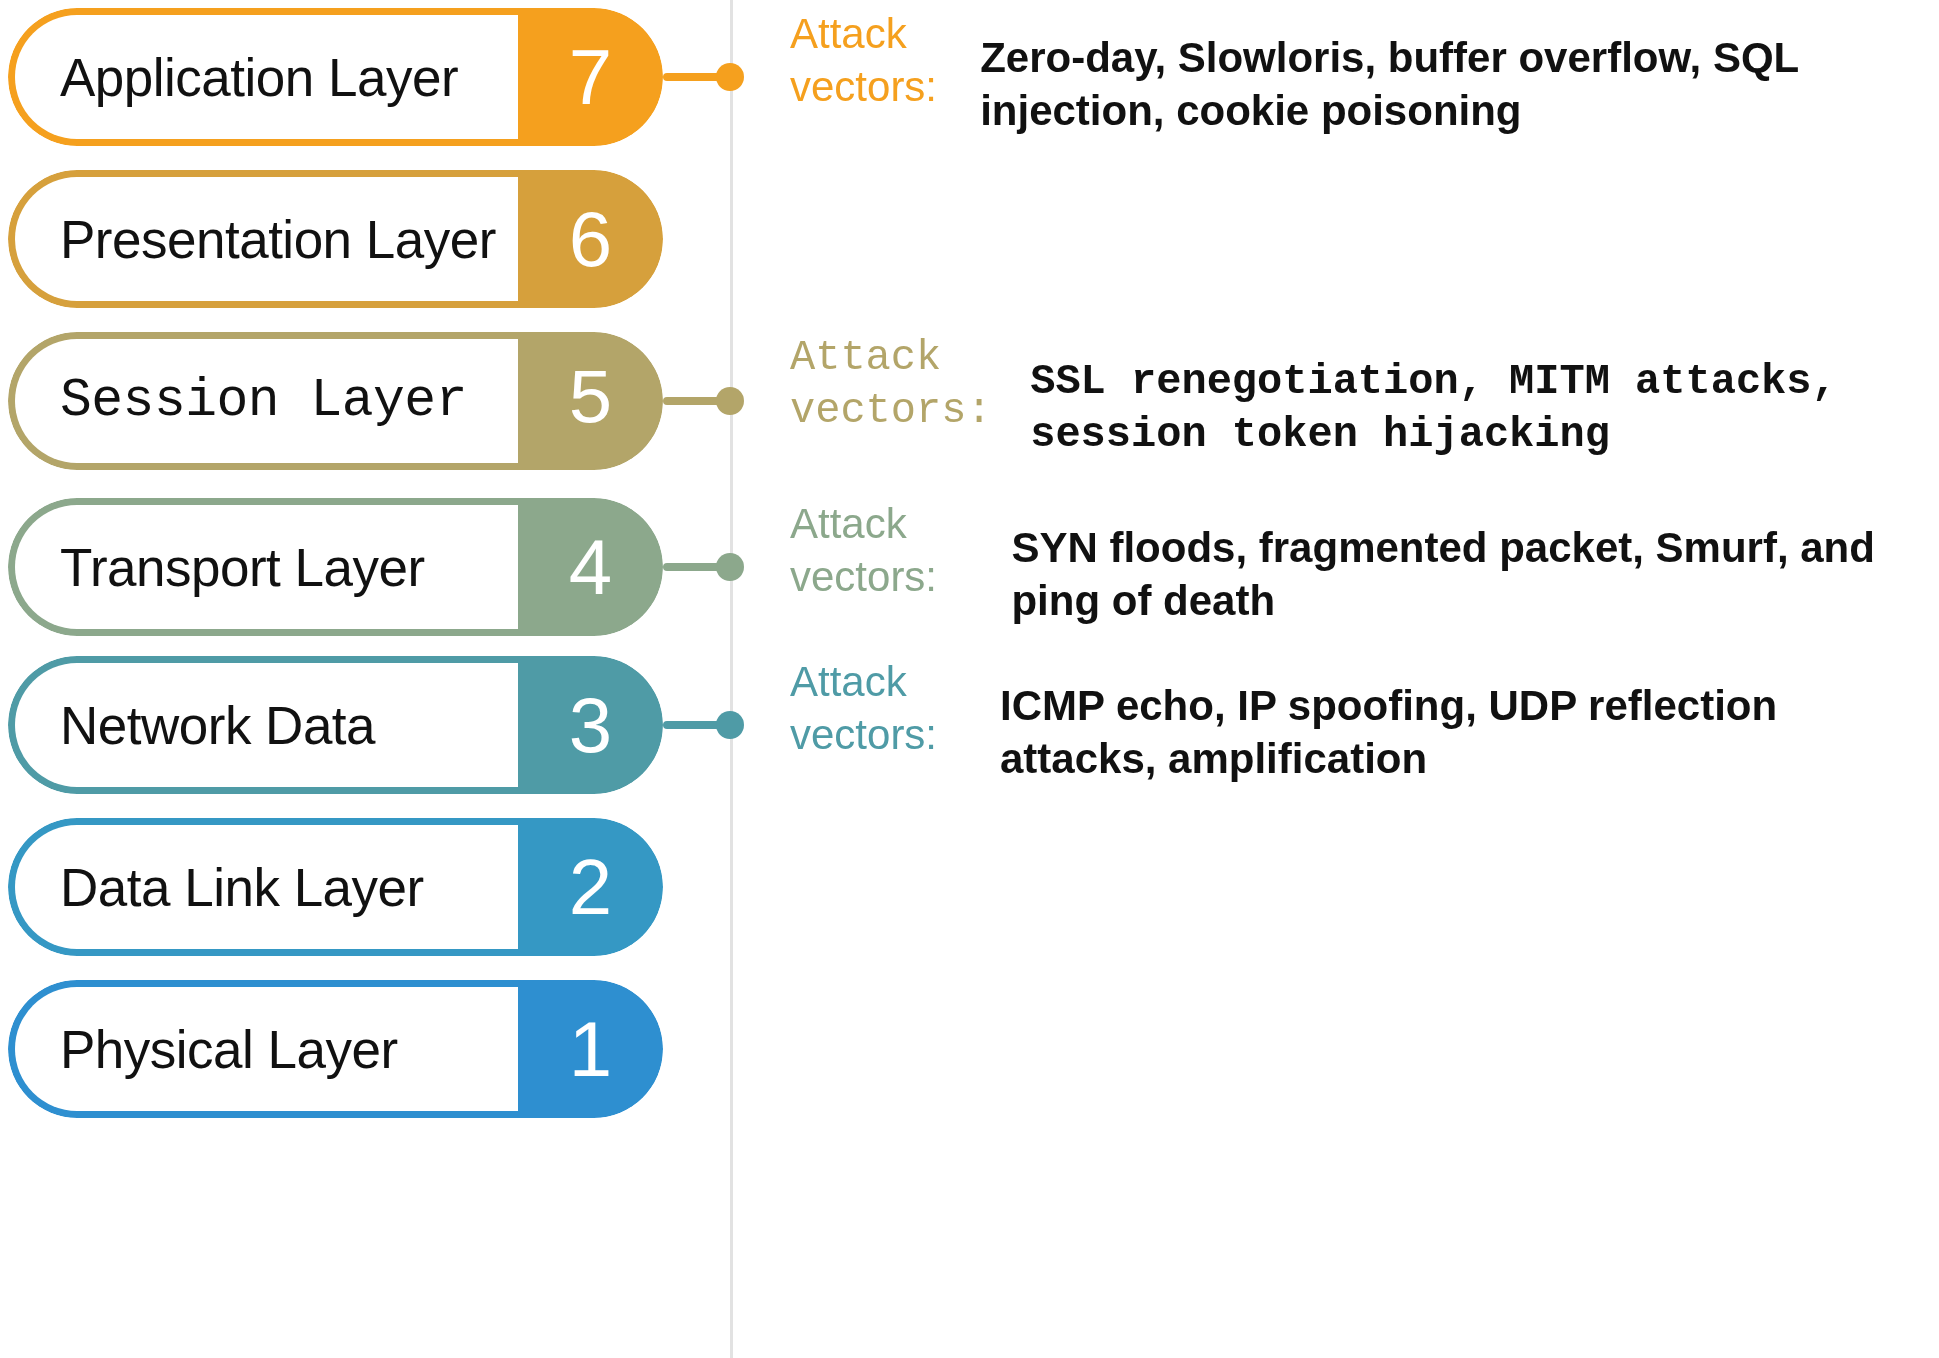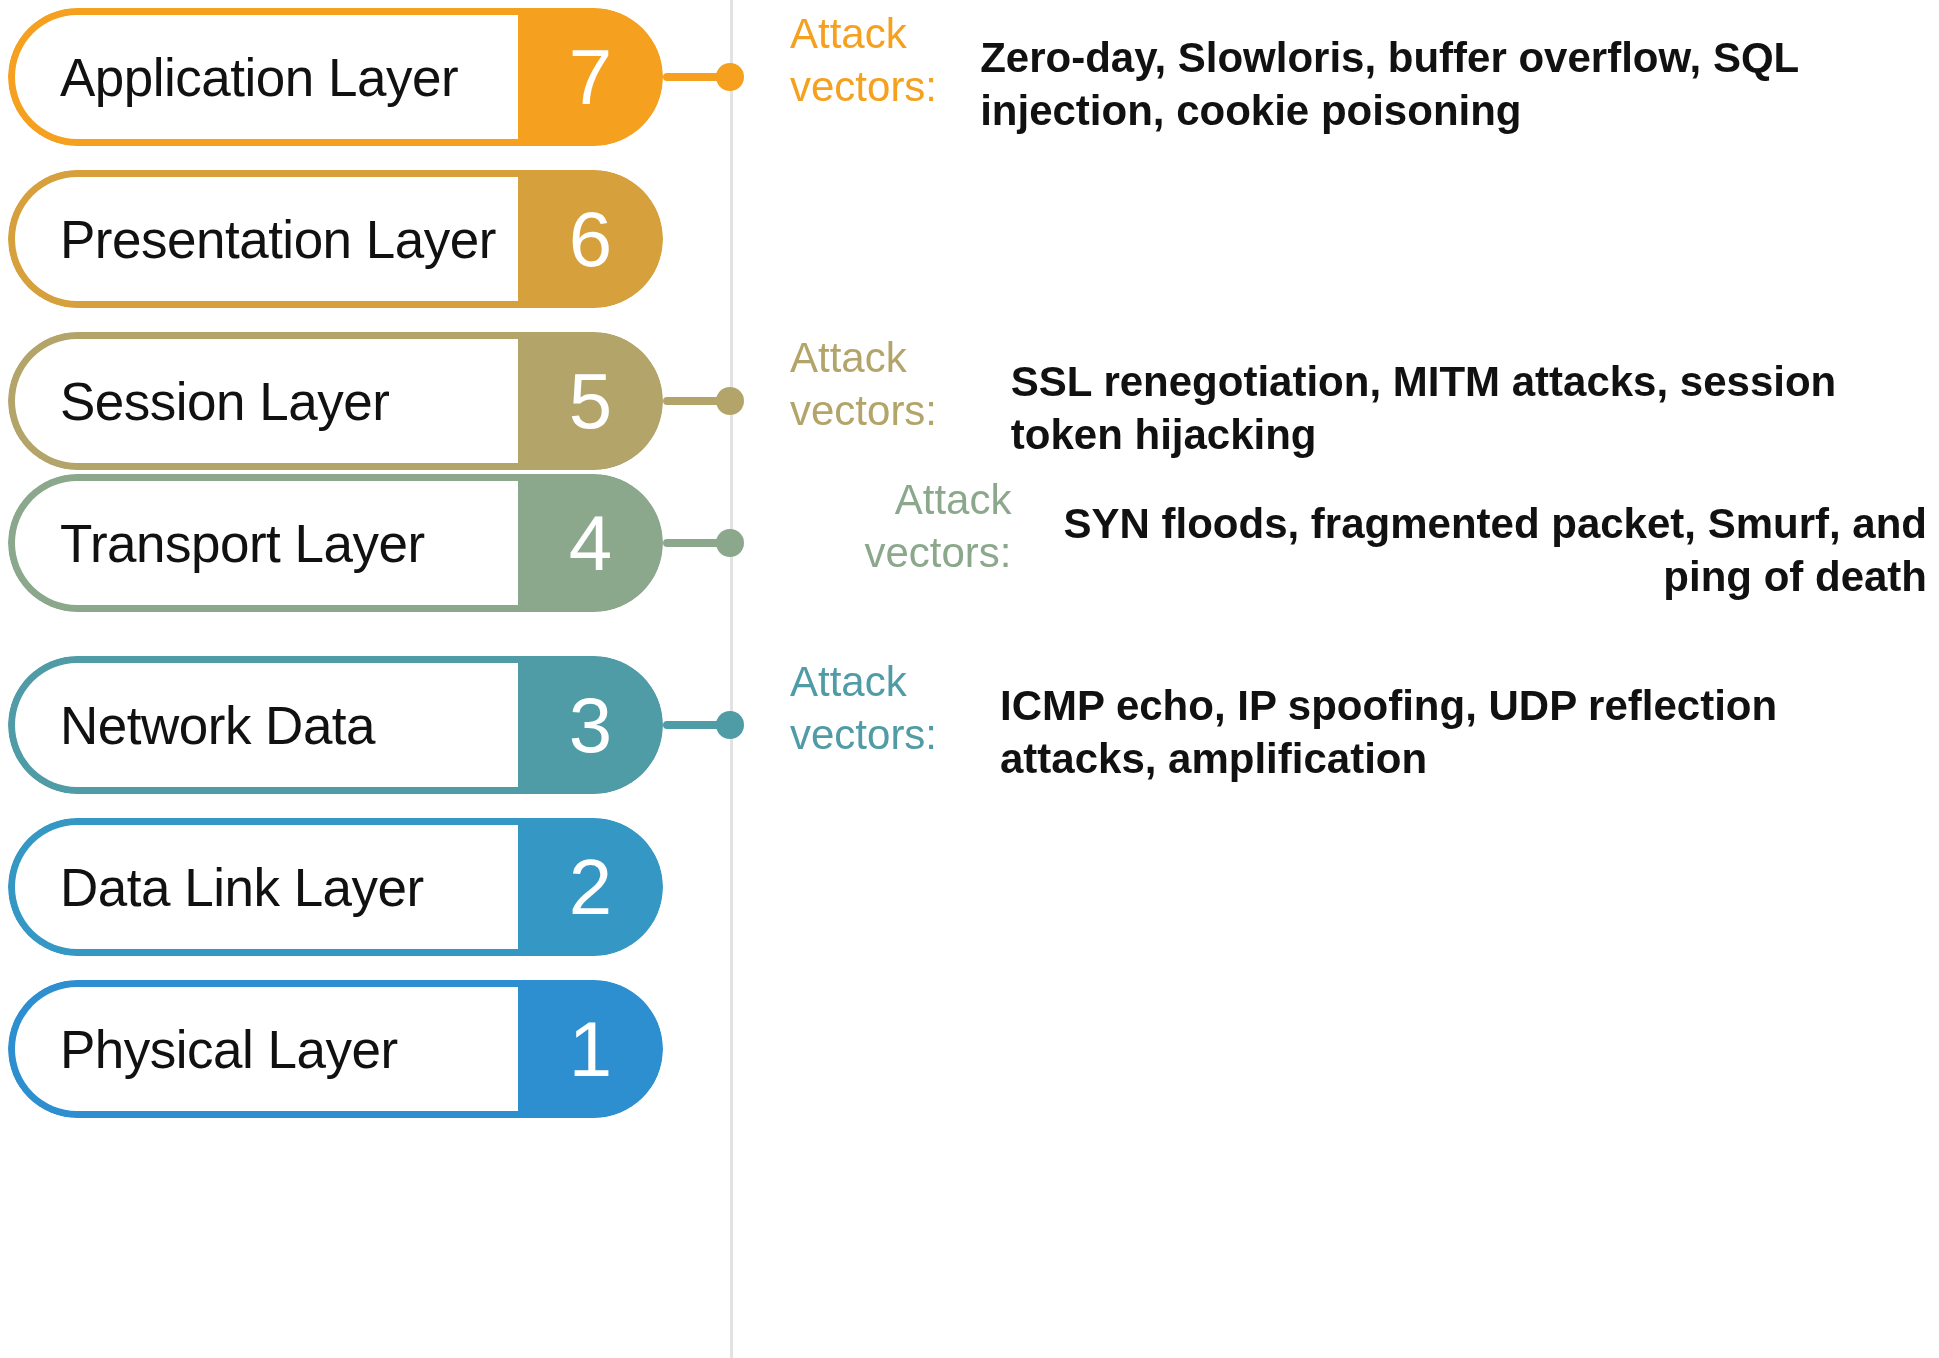--- a/index.html
+++ b/index.html
@@ -151,35 +151,35 @@
       </div>
     </div>
     <div class="row" style="top: 170px; padding-left: 8px;">
       <div class="pill">
         <div class="pill-fill" style="background: rgb(214, 160, 60);"></div>
         <div class="pill-inner"></div>
         <div class="pill-label">Presentation Layer</div>
         <div class="pill-number">6</div>
       </div>
     </div>
-    <div class="row" style="top: 332px;">
+    <div class="row" style="top: 332px; font-family: Liberation Mono, monospace;">
       <div class="pill">
         <div class="pill-fill" style="background: rgb(179, 165, 105);"></div>
         <div class="pill-inner"></div>
         <div class="pill-label">Session Layer</div>
         <div class="pill-number">5</div>
       </div>
       <div class="connector-line" style="background: rgb(179, 165, 105);"></div>
       <div class="connector-dot" style="background: rgb(179, 165, 105);"></div>
       <div class="desc" style="top: -16px; height: 138px; display: flex; align-items: center;">
         <span class="lead" style="color: rgb(179, 165, 105);">Attack vectors:</span> 
         <span class="body">SSL renegotiation, MITM attacks, session token hijacking</span>
       </div>
     </div>
-    <div class="row" style="top: 474px; text-align: right;">
+    <div class="row" style="top: 498px;">
       <div class="pill">
         <div class="pill-fill" style="background: rgb(140, 168, 140);"></div>
         <div class="pill-inner"></div>
         <div class="pill-label">Transport Layer</div>
         <div class="pill-number">4</div>
       </div>
       <div class="connector-line" style="background: rgb(140, 168, 140);"></div>
       <div class="connector-dot" style="background: rgb(140, 168, 140);"></div>
       <div class="desc" style="top: -16px; height: 138px; display: flex; align-items: center;">
         <span class="lead" style="color: rgb(140, 168, 140);">Attack vectors:</span> 

